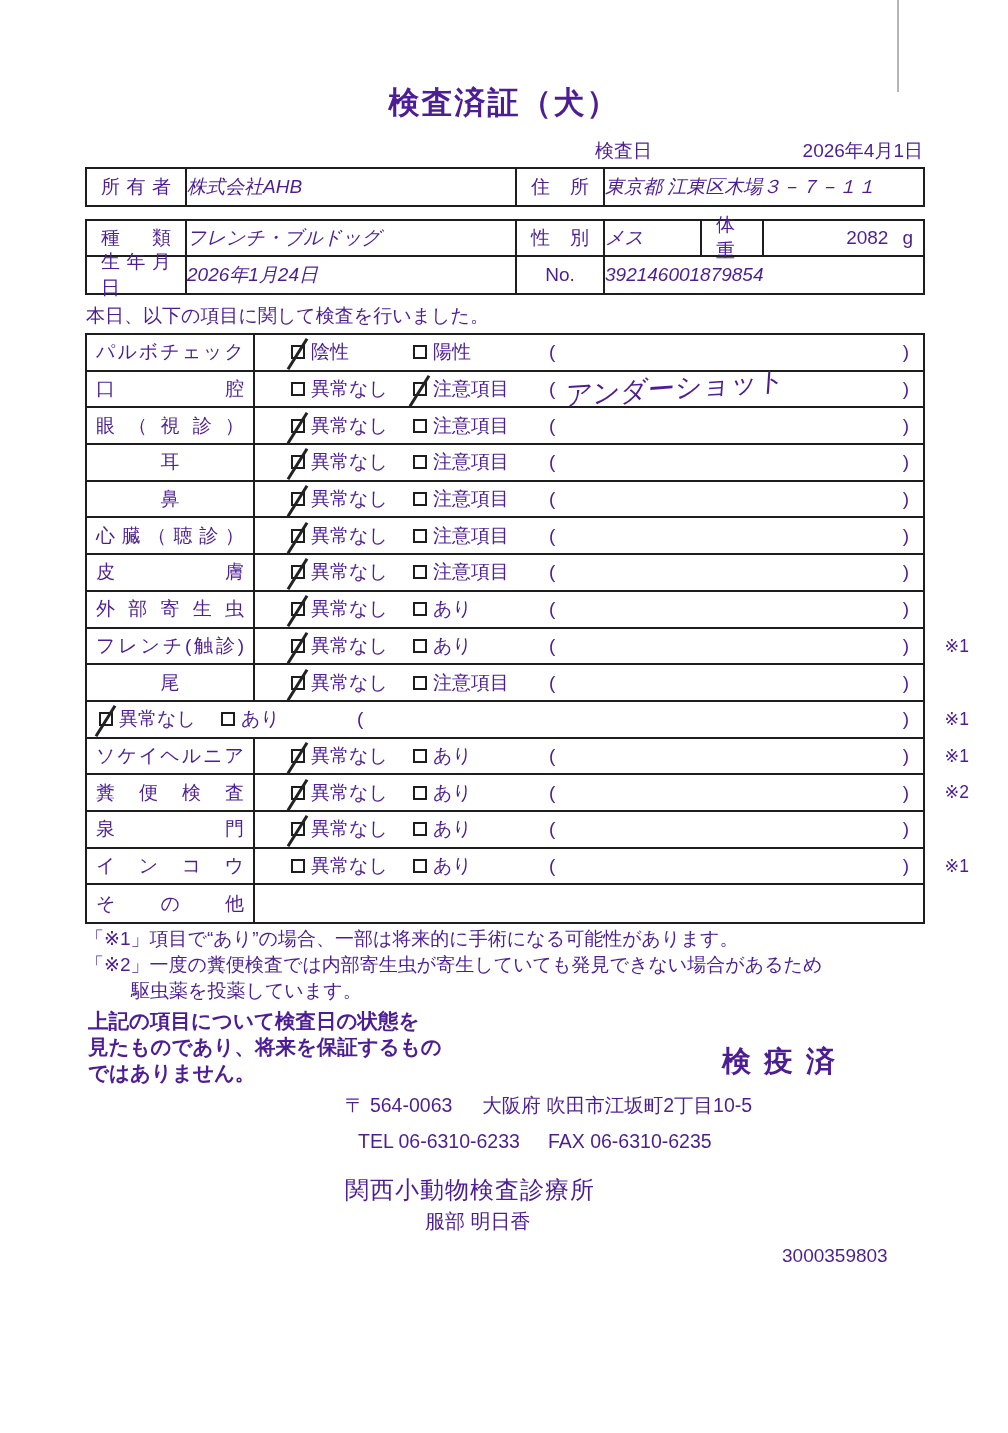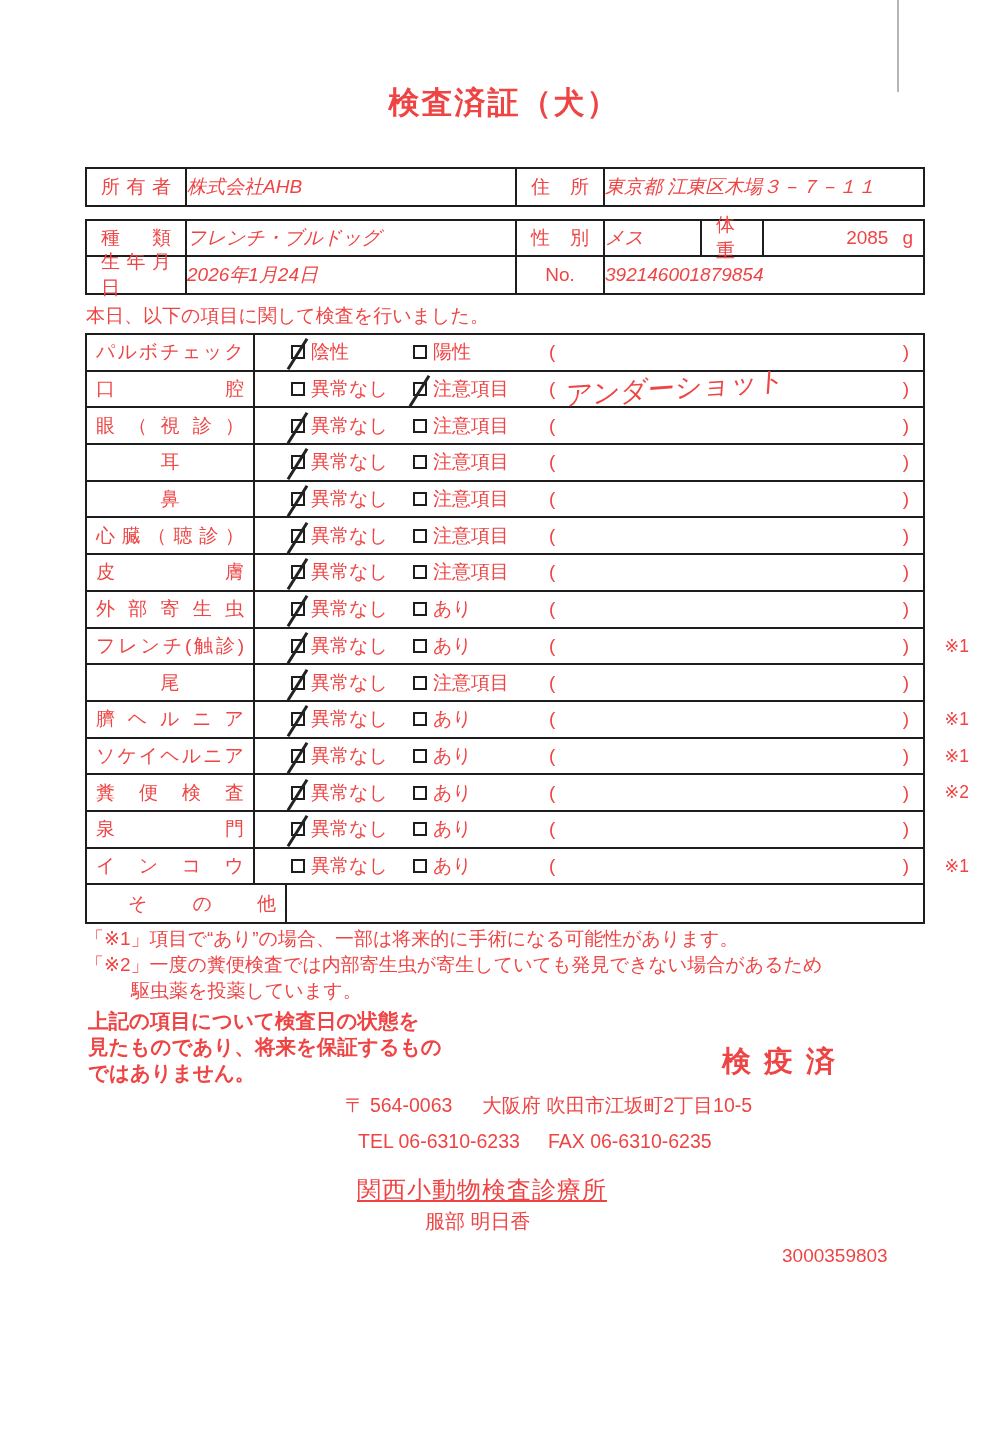--- a/index.html
+++ b/index.html
@@ -1,19 +1,19 @@
 <!DOCTYPE html>
 <html><head>
 <meta charset="utf-8">
 <style>
   * { margin:0; padding:0; box-sizing:border-box; }
   html,body { background:#ffffff; }
   .page {
     position:relative; width:1008px; height:1433px; background:#ffffff;
-    font-family:"Liberation Sans","DejaVu Sans",sans-serif; color:#ef4444;
+    font-family:"Liberation Sans","DejaVu Sans",sans-serif; color:#4c1d95;
     overflow:hidden;
   }
   .artifact { position:absolute; left:897px; top:0; width:2px; height:92px; background:#b5b5b5; }
 
   .title { position:absolute; top:82px; left:0; width:100%; text-align:center;
            font-size:31px; font-weight:600; letter-spacing:2px; }
 
   .date-row { position:absolute; top:138px; left:85px; width:840px; height:26px; font-size:19px; }
   .date-label { position:absolute; left:510px; top:0; }
   .date-value { position:absolute; right:2px; top:0; }
@@ -33,21 +33,21 @@
   .weight-cell { justify-content:flex-end; gap:14px; padding-right:10px; }
 
   .owner-tbl { top:167px; }
   .pet-tbl { top:219px; }
 
   .intro { position:absolute; top:303px; left:86px; font-size:19px; }
 
   
   .exam { position:absolute; top:333px; left:85px; width:840px; border:2px solid #1d1d1d; }
   .exam-row { position:relative; display:flex; height:36.7px; border-bottom:2px solid #1d1d1d;gap:24px; }
-  .exam-row:last-child { border-bottom:none;padding-left:32px; }
+  .exam-row:last-child { border-bottom:none; }
   .item-cell { width:168px; flex:none; border-right:2px solid #1d1d1d; display:flex; align-items:center; }
   .item-inner { width:100%; padding:0 9px; font-size:19px; text-align:justify; text-align-last:justify; white-space:nowrap; }
   .item-cell.single .item-inner { text-align:center; text-align-last:center; }
   .content-cell { flex:1; display:flex; align-items:center; }
   .grp { display:flex; align-items:center; font-size:19px; white-space:nowrap; }
   .grp1 { width:134px; flex:none; padding-left:12px; }
   .grp2 { width:136px; flex:none; }
   .checkbox { width:14px; height:14px; border:2px solid #1d1d1d; margin-right:6px; position:relative; flex:none; }
   .checkbox.checked::after { content:""; position:absolute; left:3px; top:-11px; width:3px; height:36px;
     background:#222; transform:rotate(32deg); }
@@ -60,33 +60,37 @@
 
   .fn { position:absolute; left:85px; top:926px; font-size:19px; line-height:26px; }
   .fn-indent { padding-left:46px; }
 
   .disclaimer { position:absolute; left:88px; top:1008px; font-size:20.5px; font-weight:600; line-height:26px; }
 
   .stamp { position:absolute; left:722px; top:1042px; font-size:29px; font-weight:600; letter-spacing:13px; white-space:nowrap; }
 
   .addr-line { position:absolute; left:345px; top:1092px; font-size:19.5px; display:flex; gap:30px; white-space:nowrap; }
   .tel-line { position:absolute; left:358px; top:1130px; font-size:19.5px; display:flex; gap:28px; white-space:nowrap; }
-  .clinic-name { position:absolute; left:357px; top:1174px; font-size:24px; letter-spacing:1px; white-space:nowrap;text-decoration:underline; }
+  .clinic-name { position:absolute; left:345px; top:1174px; font-size:24px; letter-spacing:1px; white-space:nowrap; }
   .person { position:absolute; left:425px; top:1208px; font-size:20px; white-space:nowrap; }
   .serial { position:absolute; left:782px; top:1245px; font-size:19px; white-space:nowrap; }
 </style>
 </head>
 <body>
 
 <div class="page">
 
   <div class="artifact"></div>
 
   <h1 class="title">検査済証（犬）</h1>
 
+  <div class="date-row">
+    <span class="date-label">検査日</span>
+    <span class="date-value">2026年4月1日</span>
+  </div>
 
   <div class="tbl owner-tbl">
     <div class="trow">
       <div class="cell w100">
         <span class="jlabel">所有者</span>
       </div>
       <div class="cell w330">
         <span class="vtext">株式会社AHB</span>
       </div>
       <div class="cell w88">
@@ -109,21 +113,21 @@
       <div class="cell w88">
         <span class="jlabel">性別</span>
       </div>
       <div class="cell w97">
         <span class="vtext">メス</span>
       </div>
       <div class="cell w62">
         <span class="jlabel">体重</span>
       </div>
       <div class="cell grow nr weight-cell">
-        <span>2085</span>
+        <span>2082</span>
         <span>g</span>
       </div>
     </div>
     <div class="trow">
       <div class="cell w100">
         <span class="jlabel">生年月日</span>
       </div>
       <div class="cell w330">
         <span class="vtext">2026年1月24日</span>
       </div>
@@ -333,23 +337,20 @@
             <span class="cb-label">注意項目</span>
           </div>
           <div class="note">
             <span class="paren-open">(</span>
             <span class="note-text"></span>
             <span class="paren-close">)</span>
           </div>
         </div>
       </div>
       <div class="exam-row">
-        <div class="item-cell">
-          <span class="item-inner">臍ヘルニア</span>
-        </div>
         <div class="content-cell">
           <div class="grp grp1">
             <span class="checkbox checked"></span>
             <span class="cb-label">異常なし</span>
           </div>
           <div class="grp grp2">
             <span class="checkbox"></span>
             <span class="cb-label">あり</span>
           </div>
           <div class="note">

